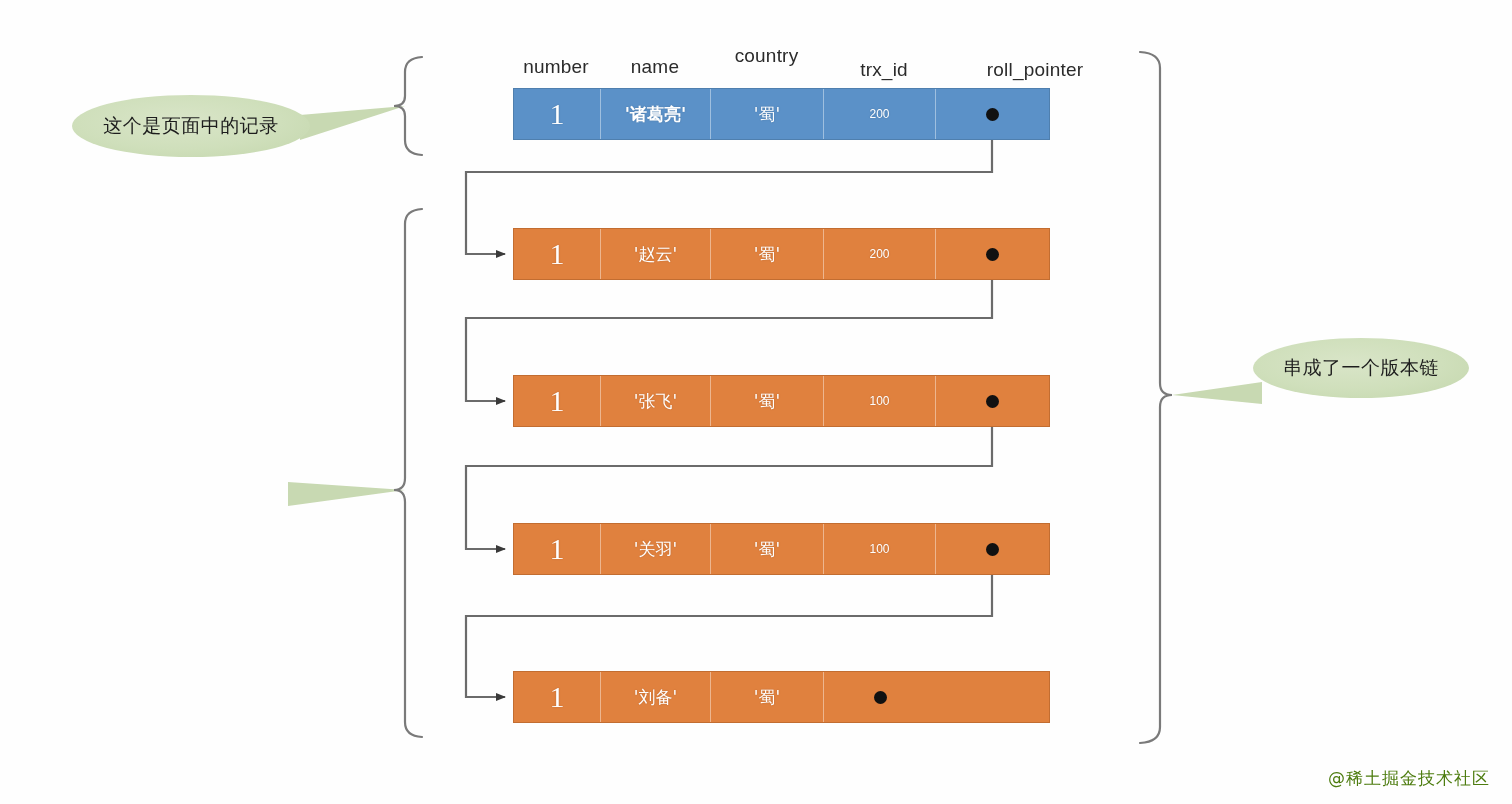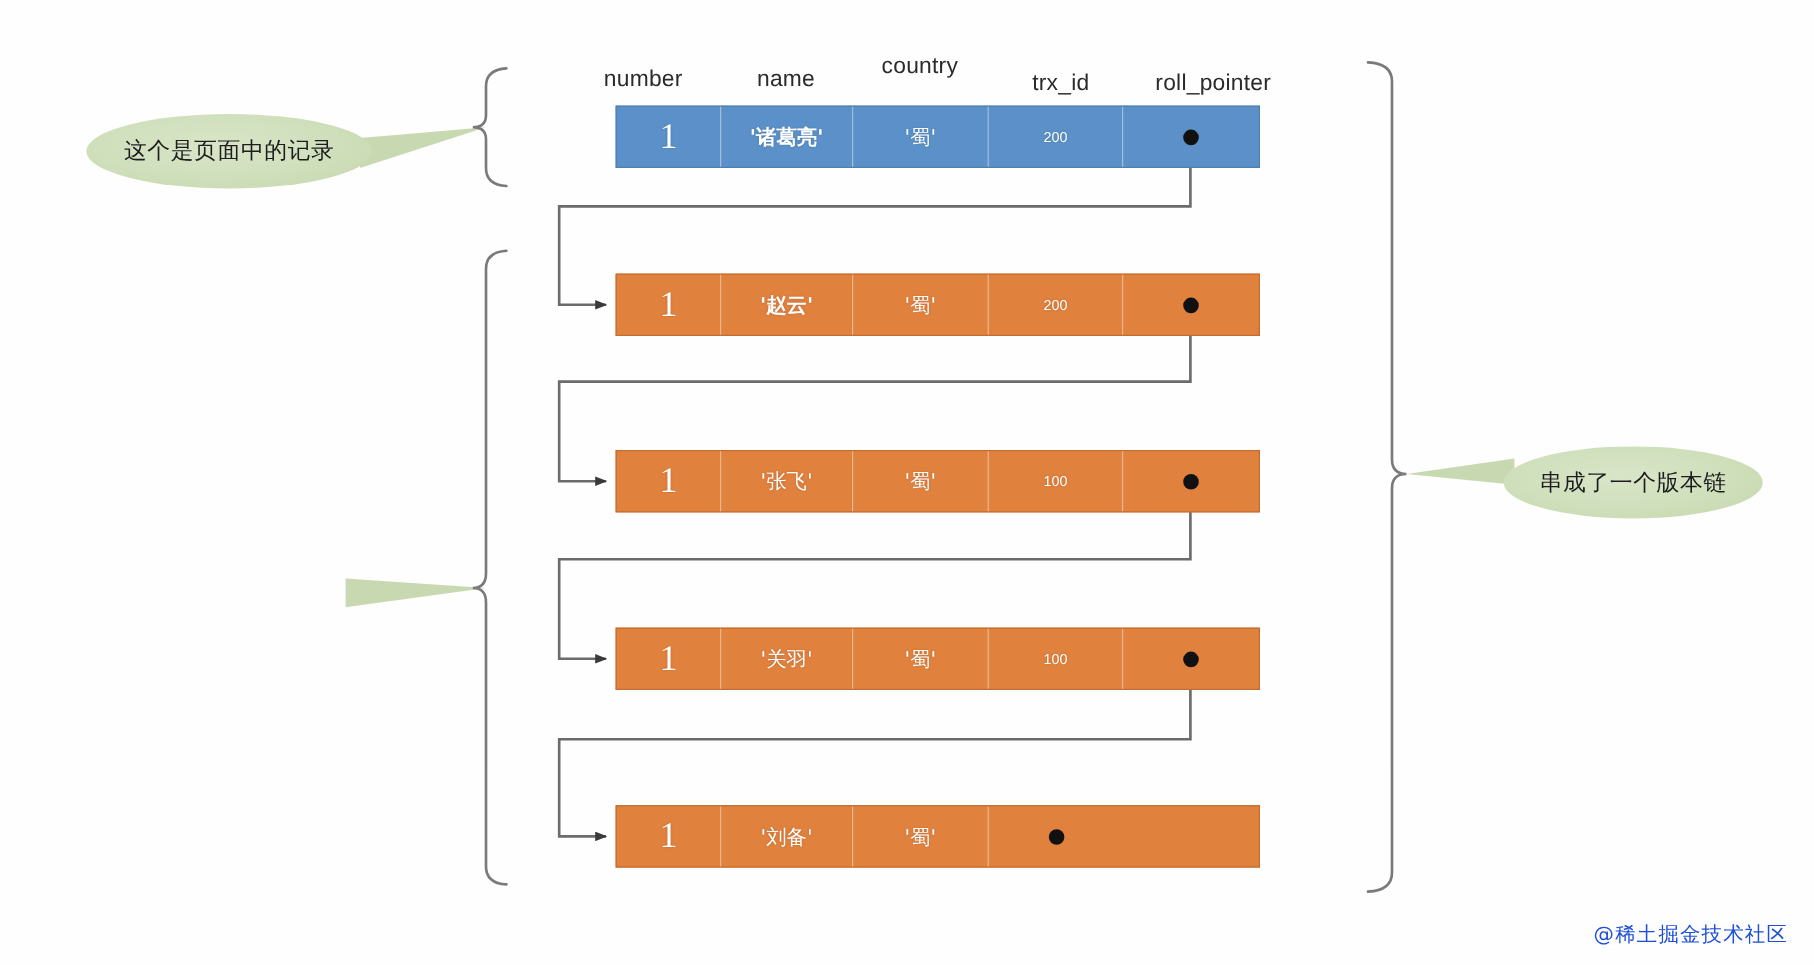--- a/index.html
+++ b/index.html
@@ -93,21 +93,21 @@
     color: #1d1d1d;
     font-size: 19px;
     font-family: Liberation Sans, sans-serif;
     white-space: nowrap;
     letter-spacing: .5px;
   }
   .watermark {
     position: absolute;
     right: 22px;
     bottom: 14px;
-    color: #1d4ed8;
+    color: #4d7c0f;
     font-size: 17px;
     font-family: "DejaVu Sans", "Liberation Sans", sans-serif;
     letter-spacing: 1px;
   }
 </style>
 </head>
 <body>
 
 <div id="canvas">
 
@@ -128,40 +128,40 @@
 
     <path d="M 1140,52 Q 1160,53 1160,68 L 1160,383 Q 1160,395 1172,395 Q 1160,395 1160,407 L 1160,727 Q 1160,742 1140,743" fill="none" stroke="#7a7a7a" stroke-width="2.2" stroke-linecap="round"></path>
 
     <path d="M 992,114 L 992,172 L 466,172 L 466,254 L 505,254" fill="none" stroke="#6b6b6b" stroke-width="2.2" marker-end="url(#arrowhead)"></path>
     <path d="M 992,254 L 992,318 L 466,318 L 466,401 L 505,401" fill="none" stroke="#6b6b6b" stroke-width="2.2" marker-end="url(#arrowhead)"></path>
     <path d="M 992,401 L 992,466 L 466,466 L 466,549 L 505,549" fill="none" stroke="#6b6b6b" stroke-width="2.2" marker-end="url(#arrowhead)"></path>
     <path d="M 992,549 L 992,616 L 466,616 L 466,697 L 505,697" fill="none" stroke="#6b6b6b" stroke-width="2.2" marker-end="url(#arrowhead)"></path>
   </svg>
 
   <div>
-    <div class="col-head" style="left:476px; top:56px; width:120px;">number</div>
+    <div class="col-head" style="left:496px; top:56px; width:120px;">number</div>
     <div class="col-head" style="left:600px; top:56px; width:110px;">name</div>
     <div class="col-head" style="left:710px; top:45px; width:113px;">country</div>
     <div class="col-head" style="left:828px; top:59px; width:112px;">trx_id</div>
-    <div class="col-head" style="left:944px; top:59px; width:134px;">roll_pointer</div>
+    <div class="col-head" style="left:968px; top:59px; width:134px;">roll_pointer</div>
   </div>
 
   <div class="record-row blue" style="left:513px; top:88px; width:537px;">
     <div class="cell num" style="width:87px;">1</div>
     <div class="cell cjk" style="width:110px;font-weight:bold;">'诸葛亮'</div>
     <div class="cell cjk" style="width:113px;">'蜀'</div>
     <div class="cell trx" style="width:112px;">200</div>
     <div class="cell ptr" style="width:113px;">
       <span class="ptr-dot"></span>
     </div>
   </div>
 
   <div class="record-row orange" style="left:513px; top:228px; width:537px;">
     <div class="cell num" style="width:87px;">1</div>
-    <div class="cell cjk" style="width:110px;font-weight:bold;">'赵云'</div>
+    <div class="cell cjk" style="width:110px;">'赵云'</div>
     <div class="cell cjk" style="width:113px;">'蜀'</div>
     <div class="cell trx" style="width:112px;">200</div>
     <div class="cell ptr" style="width:113px;">
       <span class="ptr-dot"></span>
     </div>
   </div>
 
   <div class="record-row orange" style="left:513px; top:375px; width:537px;">
     <div class="cell num" style="width:87px;">1</div>
     <div class="cell cjk" style="width:110px;">'张飞'</div>
@@ -187,17 +187,17 @@
     <div class="cell cjk" style="width:110px;">'刘备'</div>
     <div class="cell cjk" style="width:113px;">'蜀'</div>
     <div class="cell ptr" style="width:113px;">
       <span class="ptr-dot"></span>
     </div>
   </div>
 
   <div class="callout" style="left:72px; top:95px; width:238px; height:62px;">这个是页面中的记录</div>
 
 
-  <div class="callout" style="left:1253px; top:372px; width:216px; height:60px;">串成了一个版本链</div>
+  <div class="callout" style="left:1253px; top:338px; width:216px; height:60px;">串成了一个版本链</div>
 
   <div class="watermark">@稀土掘金技术社区</div>
 
 </div>
 
 </body></html>

